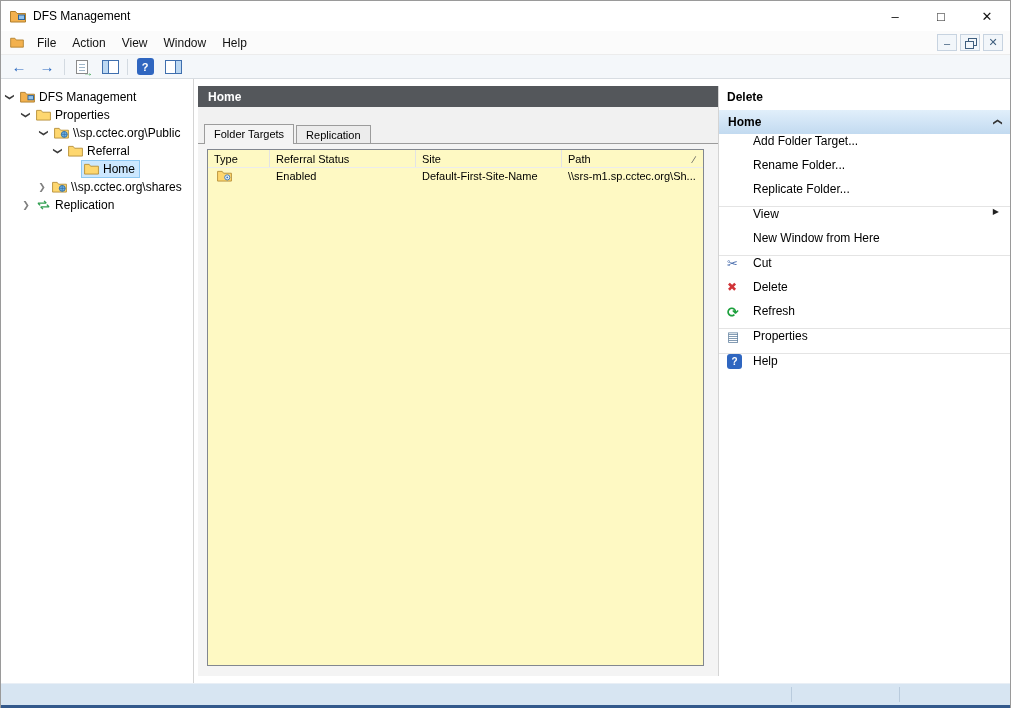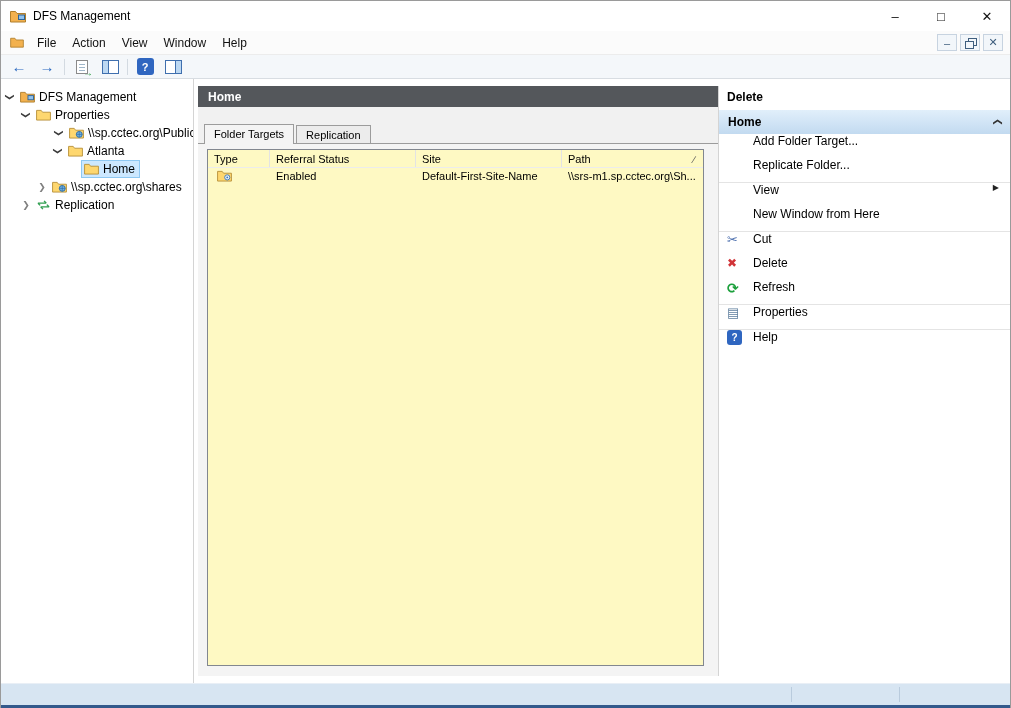--- a/index.html
+++ b/index.html
@@ -176,42 +176,42 @@
         <span class="chev exp"></span>
         <span class="nbody">
             <span>
               <svg width="15" height="12" viewBox="0 0 16 13">
                 <path d="M.5 1.5h5l1.5 2h8.5v8.5H.5z" fill="#fed76f" stroke="#b9913a"></path>
               </svg>
             </span>
         <span>Properties</span>
           </span>
       </div>
-      <div class="tnode" style="padding-left:51px">
+      <div class="tnode" style="padding-left:36px">
         <span class="chev exp"></span>
         <span class="nbody">
             <span>
               <svg width="15" height="12" viewBox="0 0 16 13">
                 <path d="M.5 1.5h5l1.5 2h8.5v8.5H.5z" fill="#fed76f" stroke="#b9913a"></path>
                 <circle cx="11" cy="8" r="3.2" fill="#6fb1e4" stroke="#2f6ca3"></circle>
                 <path d="M7.8 8h6.4M11 4.8v6.4" stroke="#2f6ca3" stroke-width=".7"></path>
               </svg>
             </span>
         <span>\\sp.cctec.org\Public</span>
           </span>
       </div>
       <div class="tnode" style="padding-left:50px">
         <span class="chev exp"></span>
         <span class="nbody">
             <span>
               <svg width="15" height="12" viewBox="0 0 16 13">
                 <path d="M.5 1.5h5l1.5 2h8.5v8.5H.5z" fill="#fed76f" stroke="#b9913a"></path>
               </svg>
             </span>
-        <span>Atlanta</span>
+        <span>Referral</span>
           </span>
       </div>
       <div class="tnode" style="padding-left:66px">
         <span class="chev"></span>
         <span class="nbody selected">
             <span>
               <svg width="15" height="12" viewBox="0 0 16 13">
                 <path d="M.5 1.5h5l1.5 2h8.5v8.5H.5z" fill="#fed76f" stroke="#b9913a"></path>
               </svg>
             </span>
@@ -291,20 +291,24 @@
         <span>Home</span>
         <span class="collapse-chev">❯</span>
       </div>
       <div class="agroup">
         <div class="aitem">
             <span class="aicon-slot"></span>
             <span>Add Folder Target...</span>
           </div>
         <div class="aitem">
             <span class="aicon-slot"></span>
+            <span>Rename Folder...</span>
+          </div>
+        <div class="aitem">
+            <span class="aicon-slot"></span>
             <span>Replicate Folder...</span>
           </div>
       </div>
       <div class="agroup">
         <div class="aitem">
             <span class="aicon-slot"></span>
             <span>View</span>
             <span class="submenu-arrow">▶</span>
           </div>
         <div class="aitem">

